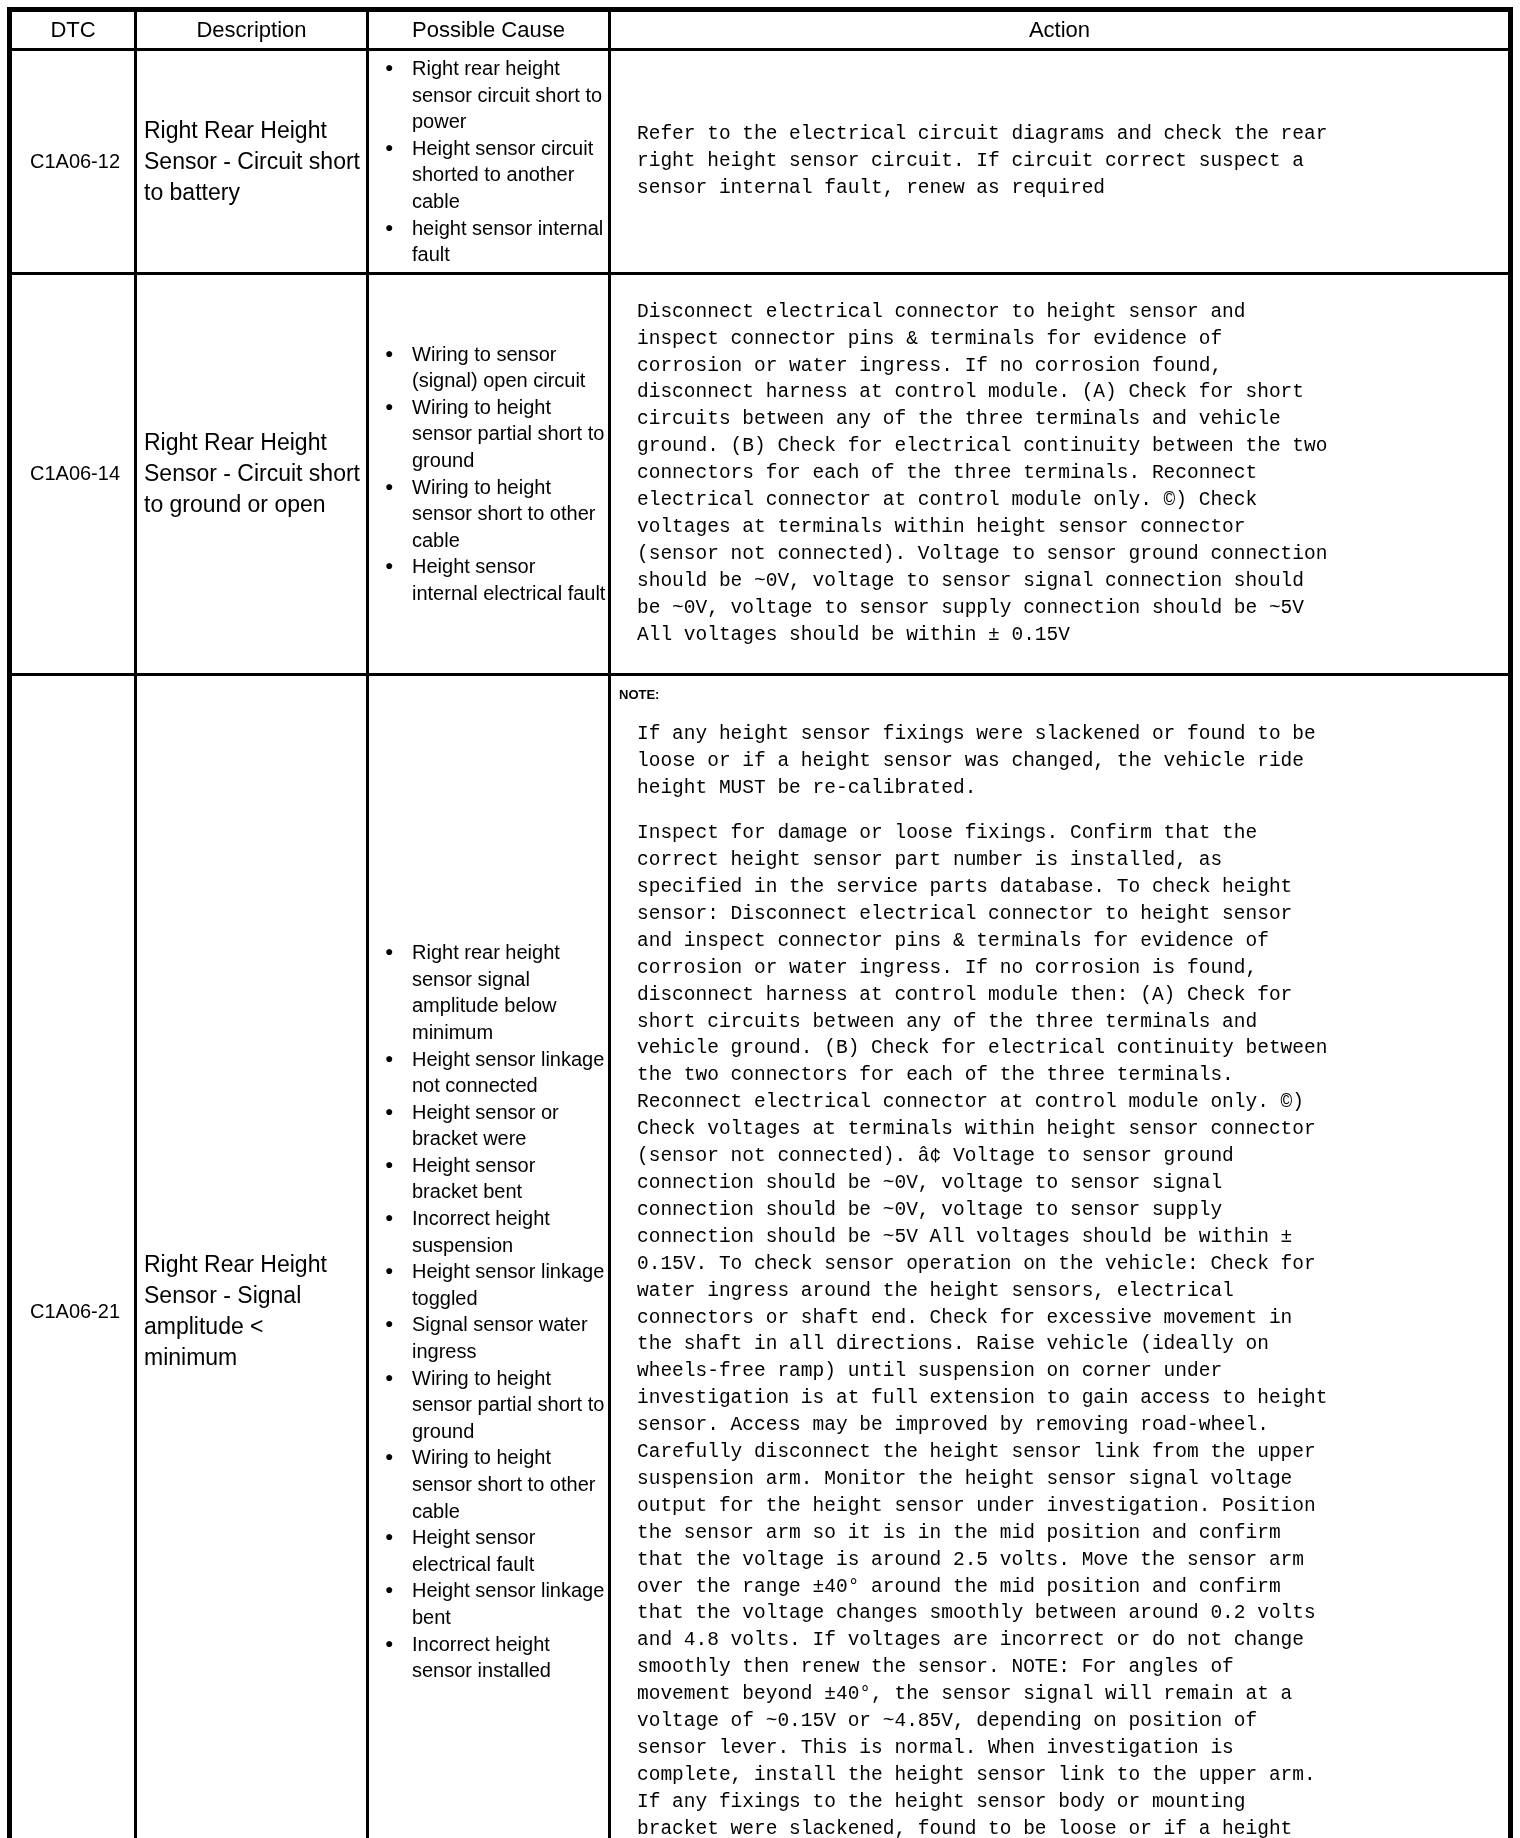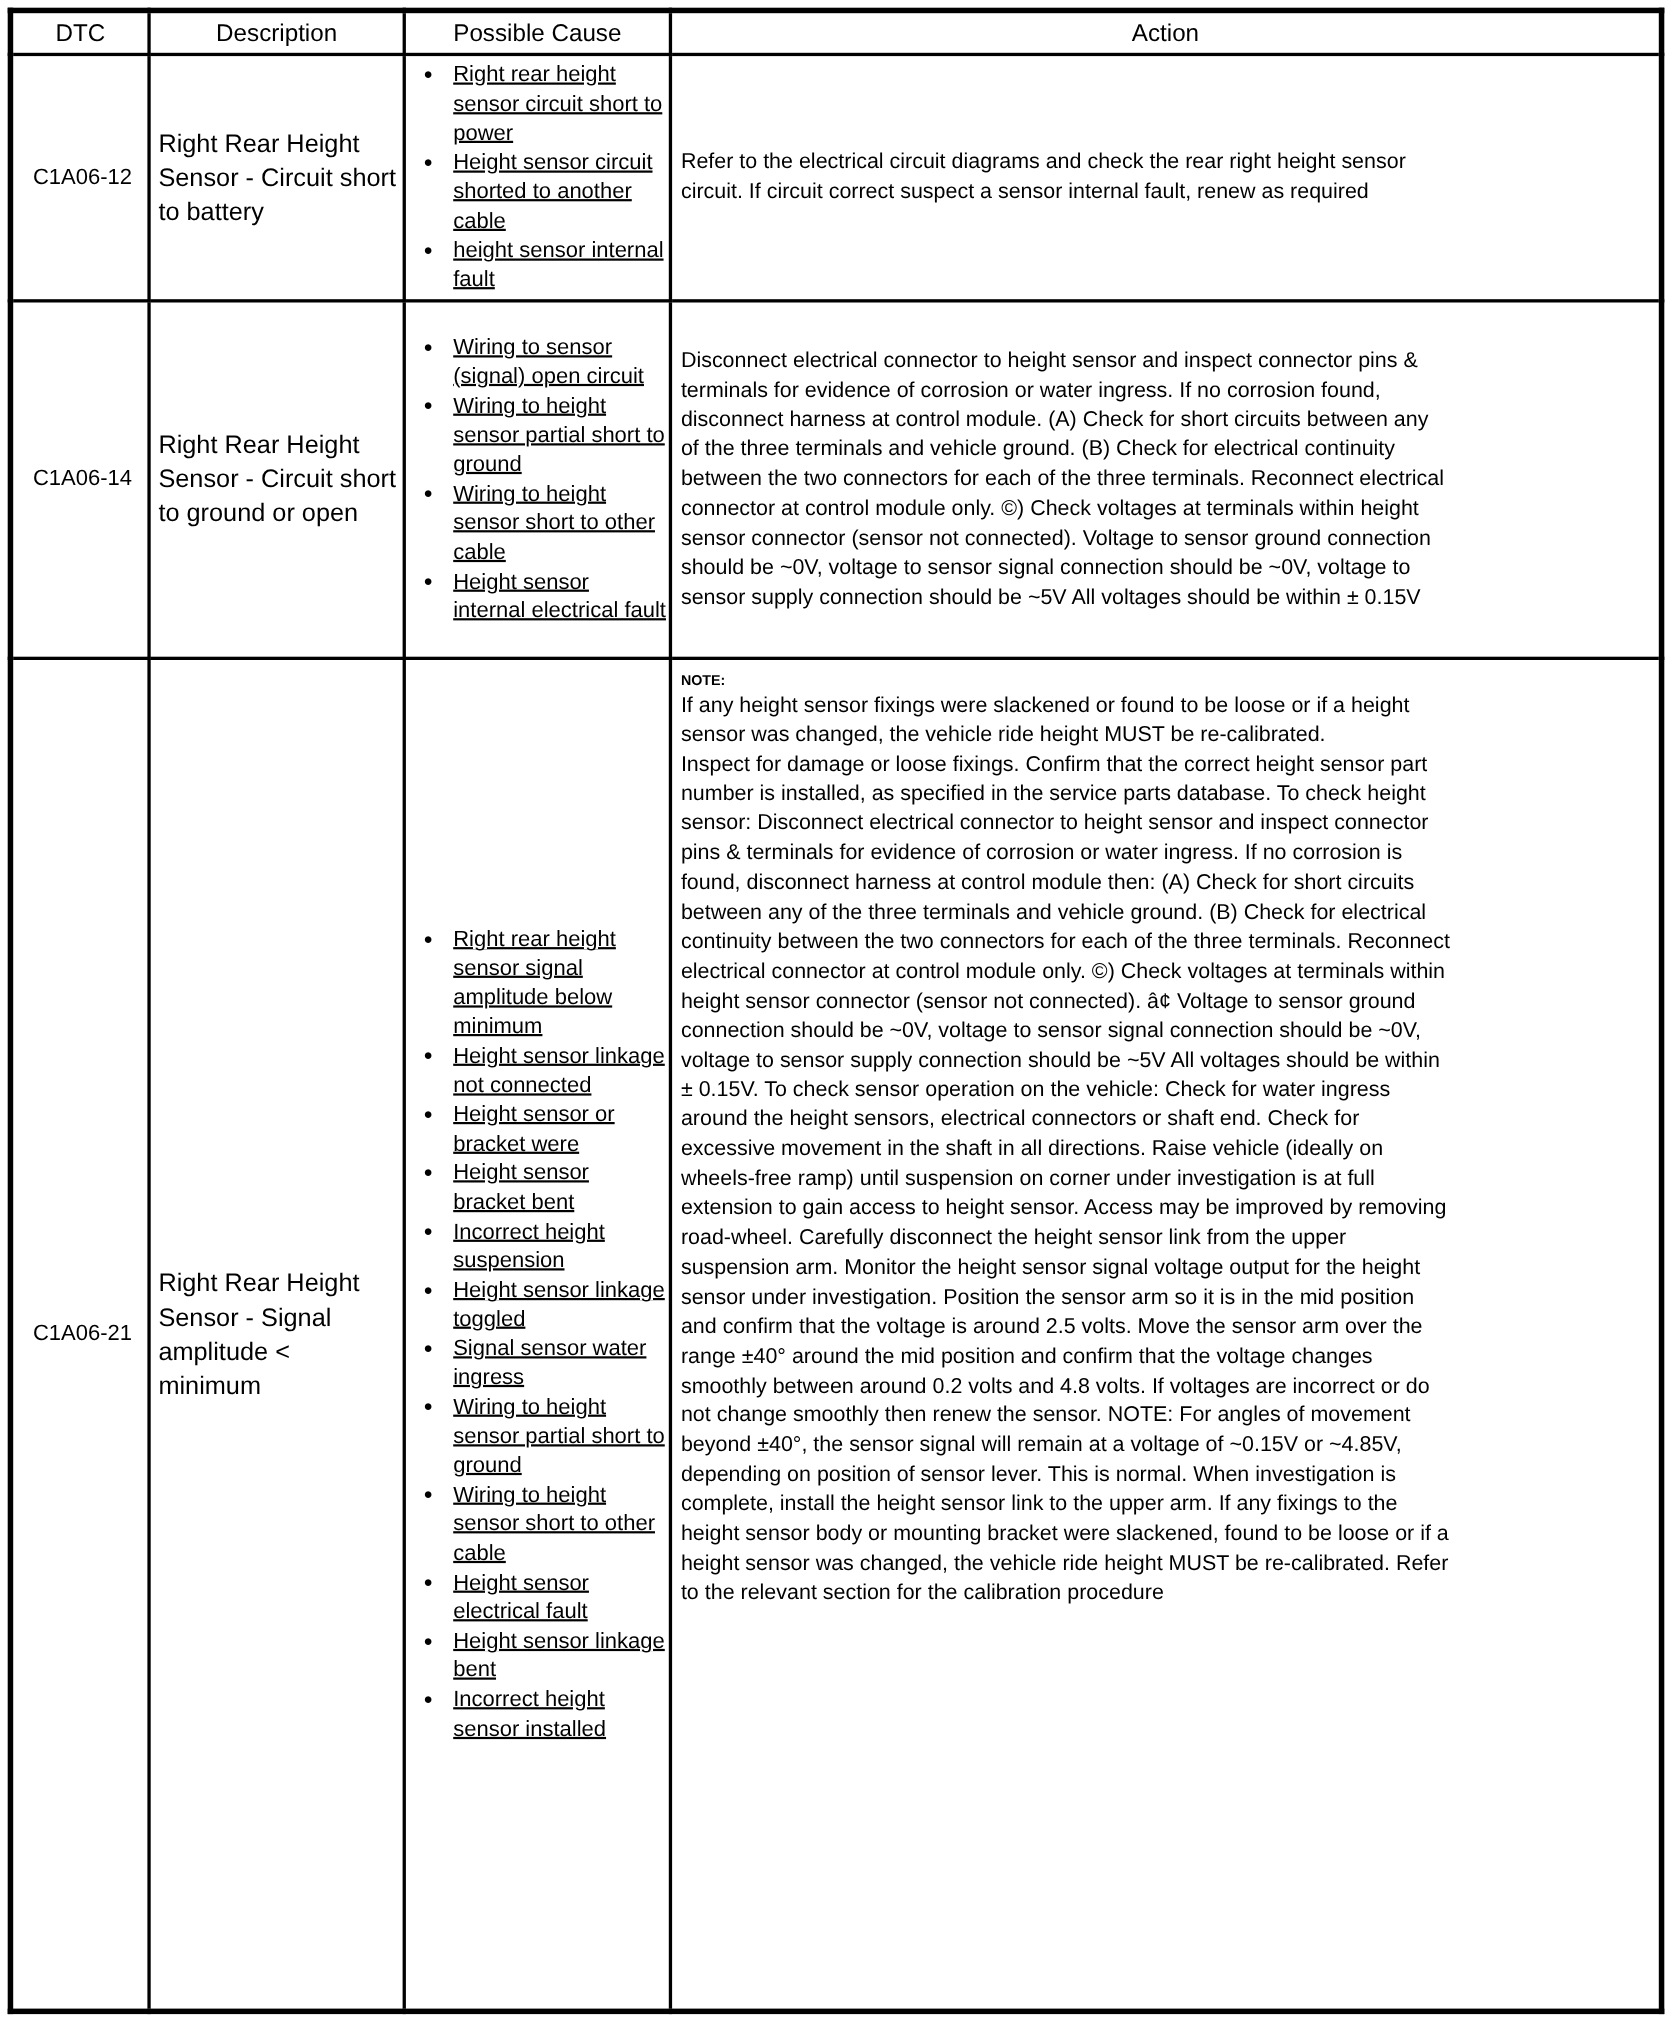--- a/index.html
+++ b/index.html
@@ -63,37 +63,37 @@
     list-style: none;
     margin: 0;
     padding: 0;
     font-size: 20px;
     line-height: 1.33;
   }
   ul.causes li {
     position: relative;
     padding-left: 29px;
     margin: 0;
-    text-decoration: underline;
   }
   ul.causes li::before {
     content: "\25CF";
     position: absolute;
     left: 2px;
     top: 3px;
     font-size: 14px;
   }
   td.cell-action {
     font-size: 19.5px;
     line-height: 1.38;
     padding: 6px 8px;
   }
   td.cell-action .action-text {
-    margin: 0;
+    margin: 18px;
     max-width: 700px;
+    font-family: Liberation Mono, monospace;
   }
   td.cell-action-top {
     vertical-align: top;
   }
   .note-label {
     margin: 4px 0 0 0;
     font-weight: bold;
     font-size: 13px;
   }
   .note-body {

